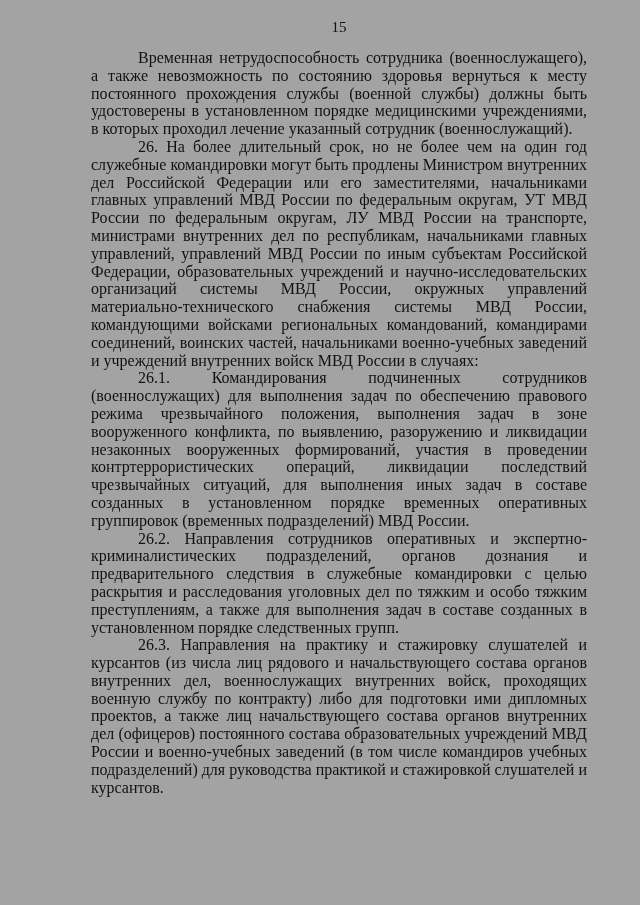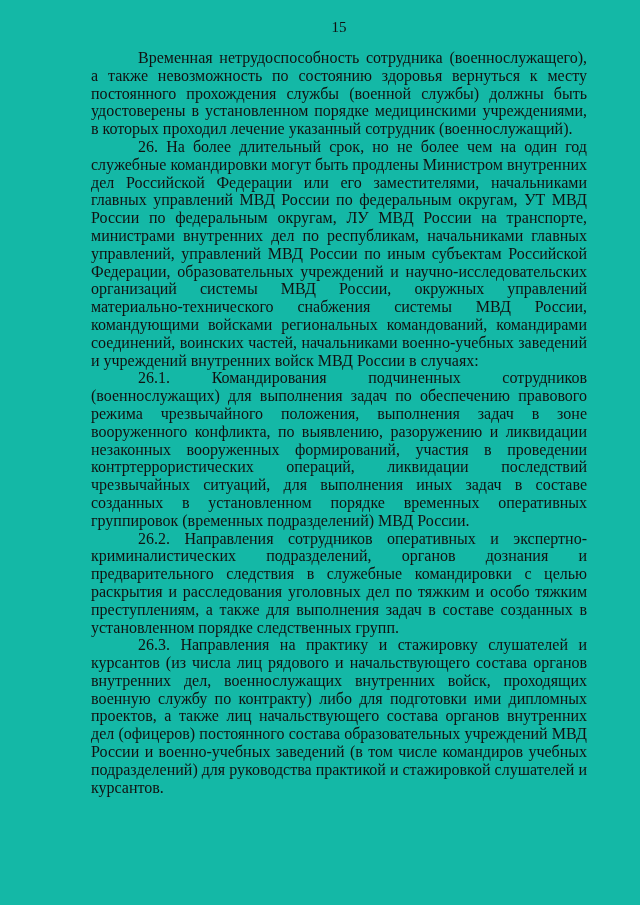--- a/index.html
+++ b/index.html
@@ -1,19 +1,19 @@
 <!DOCTYPE html>
 <html><head>
 <meta charset="utf-8">
 <style>
   html, body { margin: 0; padding: 0; background: #ffffff; }
   body { width: 640px; height: 905px; position: relative; overflow: hidden; }
   .page {
     position: absolute; left: 0; top: 0; width: 640px; height: 905px;
-    background: #14b8a6; color: #111111;
+    background: #a3a3a3; color: #111111;
     font-family: "Liberation Serif", serif;
   }
   .page-number {
     position: absolute; top: 18px; left: 91px; width: 496px;
     text-align: center; font-size: 15px; line-height: 18px;
   }
   .body-text {
     position: absolute; top: 49px; left: 91px; width: 496px;
     font-size: 16px; line-height: 17.8px;
   }

